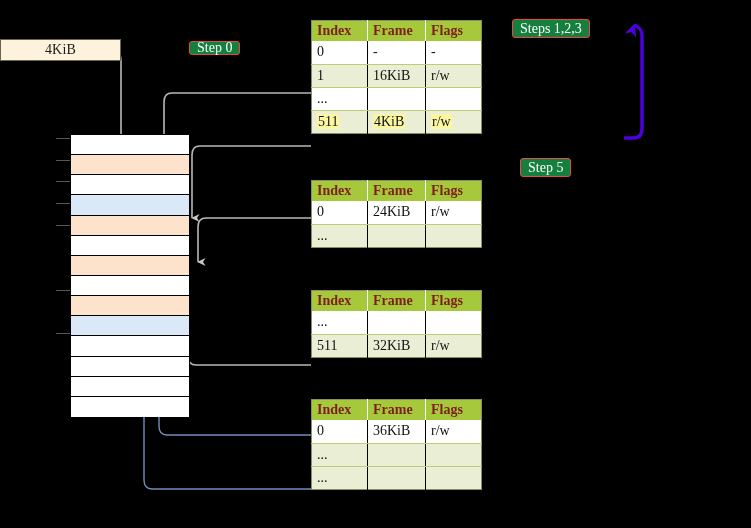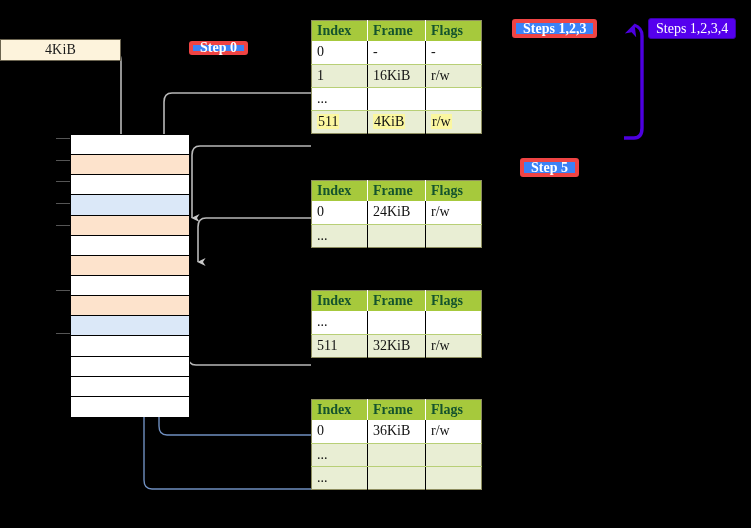--- a/index.html
+++ b/index.html
@@ -48,21 +48,21 @@
     color: #ffffff;
     font-size: 14px;
     line-height: 1;
     display: flex;
     align-items: center;
     justify-content: center;
     border-radius: 3px;
     white-space: nowrap;
     padding: 0 7px;
   }
-  .badge.crimson { background: #3b82f6; border: 4px solid #ef4444; font-weight: bold; }
+  .badge.crimson { background: #15803d; border: 1px solid #ef4444; }
   .badge.violet  { background: #5500ee; border: 1px solid #3a00a8; }
 
   
   #memgrid {
     position: absolute;
     box-sizing: border-box;
     border: 1px solid #000;
   }
   .memrow {
     box-sizing: border-box;
@@ -85,21 +85,21 @@
   .ptable {
     position: absolute;
     box-sizing: border-box;
     border-collapse: collapse;
     background: #ffffff;
     border: 1px solid #8d8d5f;
     table-layout: fixed;
   }
   .ptable th {
     background: #a6c93c;
-    color: #14532d;
+    color: #7f1d1d;
     font-size: 14px;
     font-weight: bold;
     text-align: left;
     padding: 2px 5px;
     border-right: 1px solid #ffffff;
     height: 20px;
     box-sizing: border-box;
   }
   .ptable th:last-child { border-right: none; }
   .ptable td {
@@ -162,23 +162,20 @@
   <div class="mem-label" style="left:0px; top:39px; width:121px; height:22px;">
     <span>4KiB</span>
   </div>
 
   <div class="badge crimson" style="left:189px; top:41px; height:14px;">
     <span>Step 0</span>
   </div>
   <div class="badge crimson" style="left:512px; top:19px; height:19px;">
     <span>Steps 1,2,3</span>
   </div>
-  <div class="badge violet" style="left:648px; top:18px; height:21px;">
-    <span>Steps 1,2,3,4</span>
-  </div>
   <div class="badge crimson" style="left:520px; top:158px; height:19px;">
     <span>Step 5</span>
   </div>
 
   <div id="memgrid" style="left:70px; top:134px; width:120px; height:282px;">
       <div class="memrow white" style="height: 20.1429px;"></div>
       <div class="memrow peach" style="height: 20.1429px;"></div>
       <div class="memrow white" style="height: 20.1429px;"></div>
       <div class="memrow blue" style="height: 20.1429px;"></div>
       <div class="memrow peach" style="height: 20.1429px;"></div>

